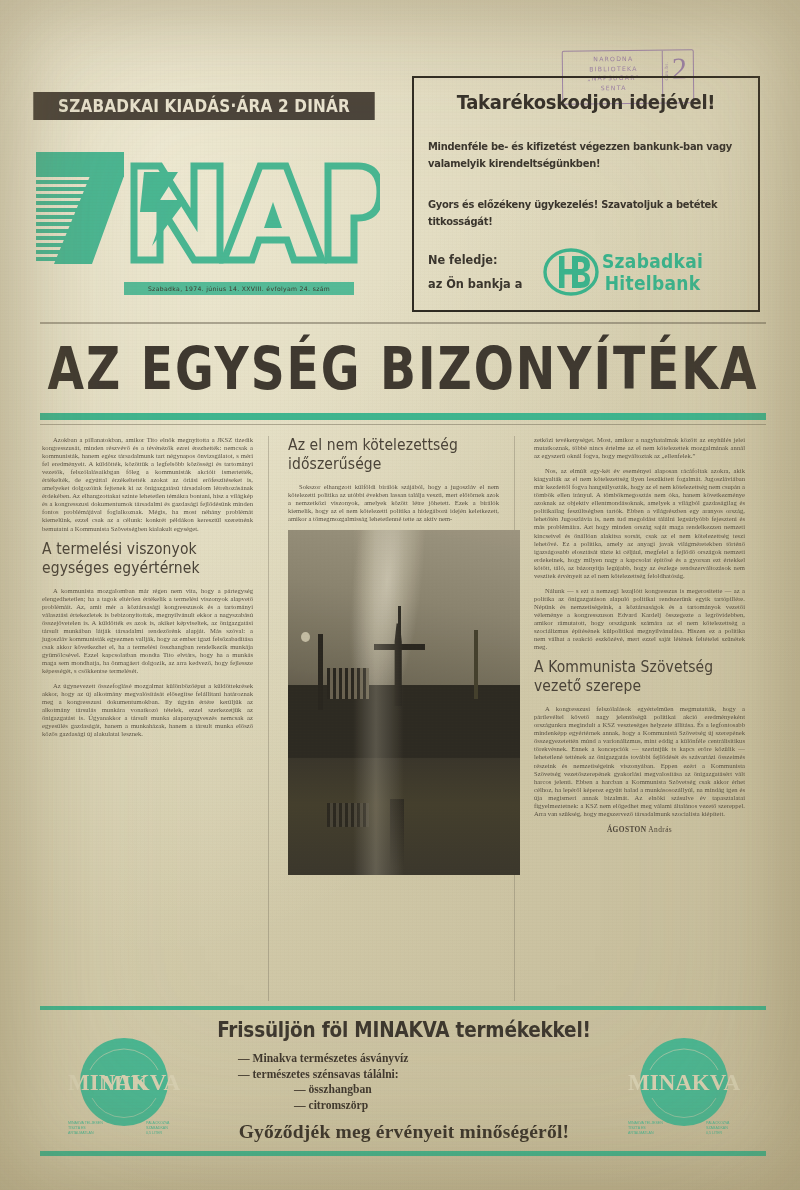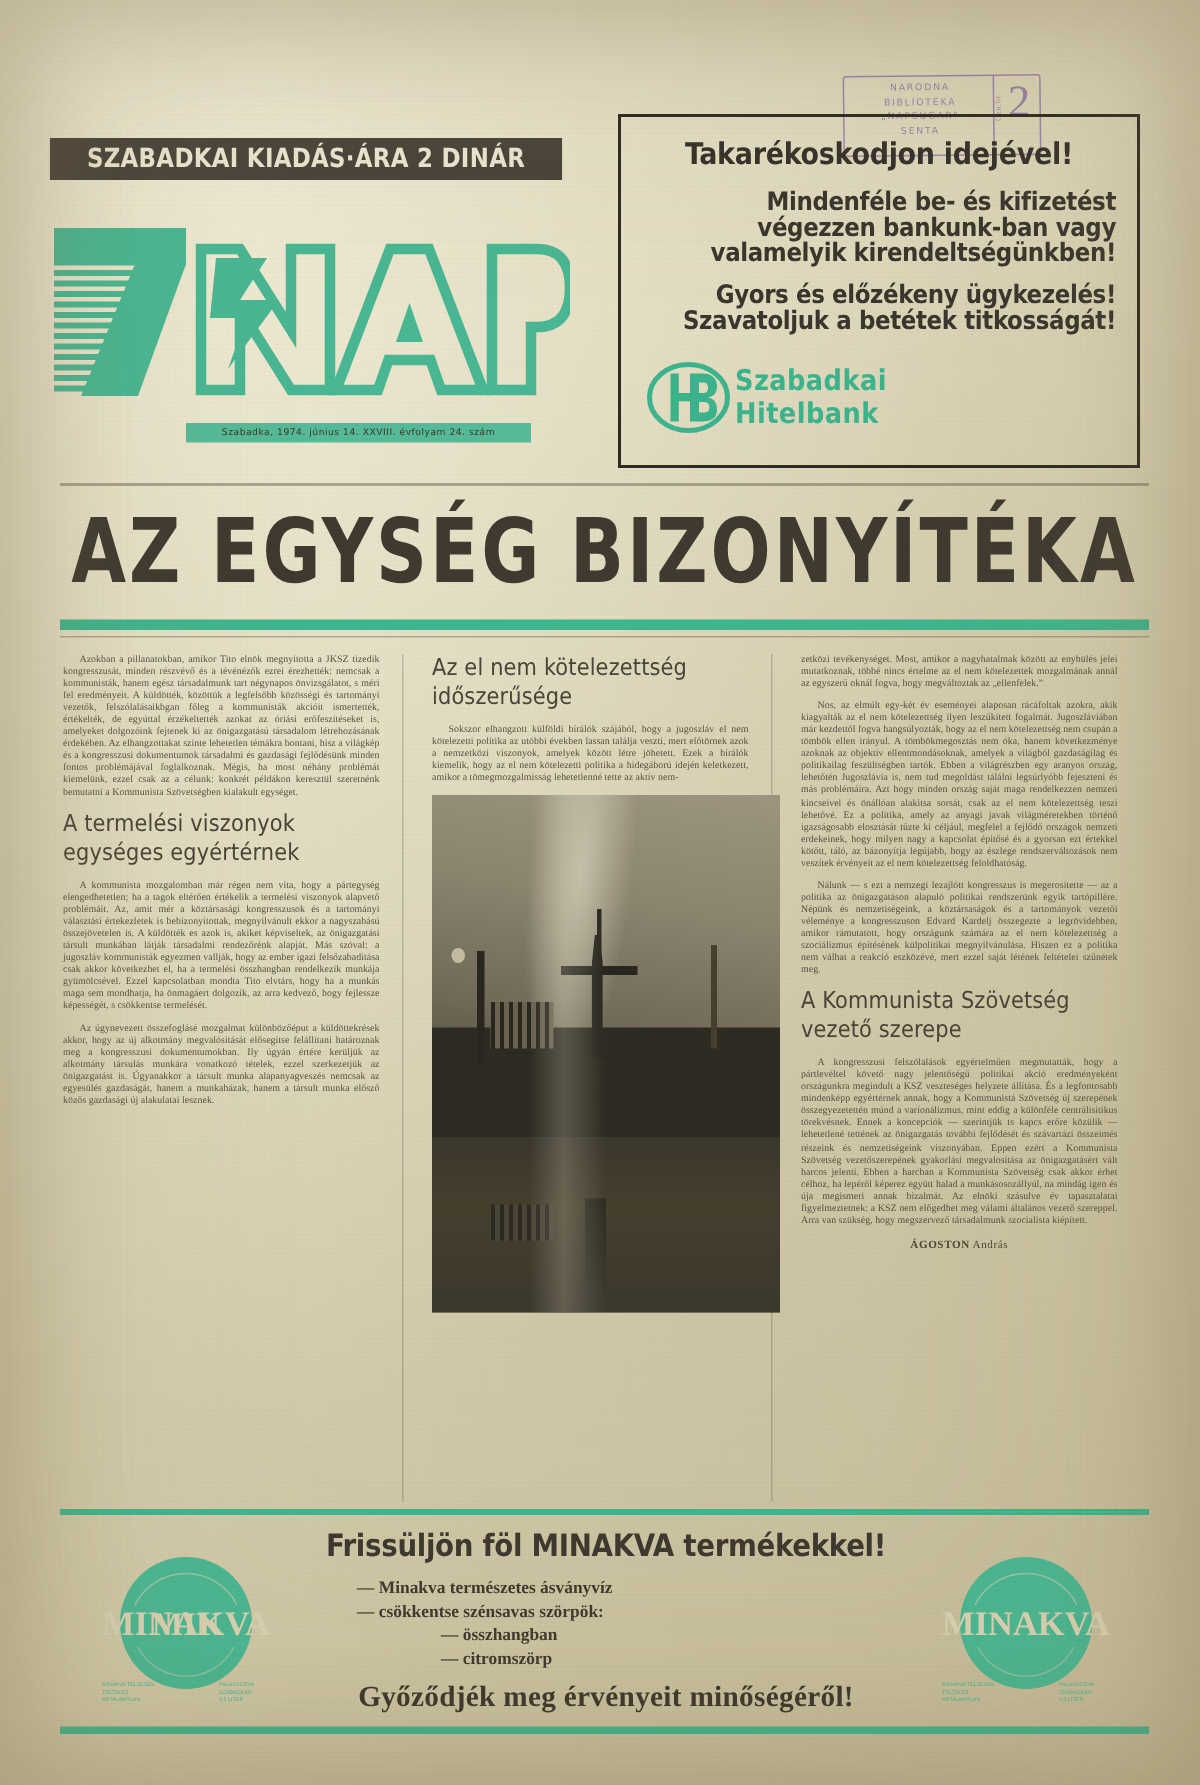--- a/index.html
+++ b/index.html
@@ -81,32 +81,32 @@
     border:2.6px solid #2e2a22;background:transparent;
     box-sizing:border-box;padding:12px 14px 8px 14px;
   }
   #bankad .b-h{
     text-align:center;font-family:"DejaVu Sans Condensed","DejaVu Sans",sans-serif;
     font-weight:bold;font-size:20px;color:#35302a;margin-bottom:13px;
     letter-spacing:-.2px;
   }
   #bankad .b-p{
     font-family:"DejaVu Sans Condensed","DejaVu Sans",sans-serif;
-    font-weight:bold;font-size:17px;color:#3a352d;line-height:17px;
-    text-align:right;margin-bottom:11px;letter-spacing:-.25px;
+    font-weight:bold;font-size:11px;color:#3a352d;line-height:17px;
+    text-align:left;margin-bottom:11px;letter-spacing:-.25px;margin-top:24px;
   }
   #bankad .b-bottom{display:flex;align-items:center;margin-top:14px;}
   #bankad .b-left{
     width:112px;font-family:"DejaVu Sans Condensed","DejaVu Sans",sans-serif;
     font-weight:bold;font-size:12.6px;color:#3a352d;line-height:24px;
   }
   #bankad .b-mark{width:62px;display:flex;justify-content:center;}
   #bankad .b-name{
     font-family:"DejaVu Sans Condensed","DejaVu Sans",sans-serif;font-weight:bold;
-    font-size:19px;color:#3bb38c;line-height:22px;letter-spacing:.3px;
+    font-size:19px;color:#3bb38c;line-height:22px;letter-spacing:.3px;text-align:center;
   }
 
   
   #headline{
     position:absolute;left:12px;top:318px;width:726px;
     text-align:center;
     font-family:"DejaVu Sans Condensed","DejaVu Sans",sans-serif;
     font-weight:bold;font-size:53px;color:#3f3930;
     letter-spacing:2px;white-space:nowrap;
     transform:scaleY(1.12) scaleX(.99);transform-origin:center top;
@@ -286,20 +286,24 @@
       </div>
 
       <div class="dateline">Szabadka, 1974. június 14. XXVIII. évfolyam 24. szám</div>
     </div>
 
     <div id="bankad">
       <div class="b-h">Takarékoskodjon idejével!</div>
       <div class="b-p">Mindenféle be- és kifizetést végezzen bankunk-ban vagy valamelyik kirendeltségünkben!</div>
       <div class="b-p">Gyors és előzékeny ügykezelés! Szavatoljuk a betétek titkosságát!</div>
       <div class="b-bottom">
+        <div class="b-left">
+          <div>Ne feledje:</div>
+          <div>az Ön bankja a</div>
+        </div>
         <div class="b-mark">
           <svg width="56" height="56" viewBox="0 0 56 56" aria-hidden="true">
             <ellipse cx="28" cy="28" rx="26" ry="22" fill="none" stroke="#3bb38c" stroke-width="3.4"></ellipse>
             <rect x="16" y="12" width="5.5" height="32" fill="#3bb38c"></rect>
             <rect x="21" y="25" width="9" height="5.5" fill="#3bb38c"></rect>
             <path d="M29 12 L37 12 Q47 12 47 21 Q47 27 41 28 Q47 29 47 36 Q47 44 37 44 L29 44 Z
                      M35 18 L35 25 L38 25 Q41 25 41 21.5 Q41 18 38 18 Z
                      M35 31 L35 38 L38 38 Q42 38 42 34.5 Q42 31 38 31 Z" fill="#3bb38c"></path>
           </svg>
         </div>
@@ -398,21 +402,21 @@
           <text x="96" y="102" font-family="Liberation Sans, sans-serif" font-size="3.6" fill="#49b793">0,5 LITER</text>
         </svg>
       </div>
 
       <div id="mk-head">
         <span>Frissüljön föl </span><span>MINAKVA</span><span> termékekkel!</span>
       </div>
 
       <div id="mk-list">
         <div>—  Minakva természetes ásványvíz</div>
-        <div>—  csökkentse szénsavas szörpök:</div>
+        <div>—  természetes szénsavas tálálni:</div>
         <div class="ind">—  összhangban</div>
         <div class="ind">—  citromszörp</div>
       </div>
 
       <div id="mk-foot">Győződjék meg érvényeit minőségéről!</div>
     </div>
 
     <div class="rule-green" style="left:12px;top:1135px;width:726px;height:5px;"></div>
   </div>
 

